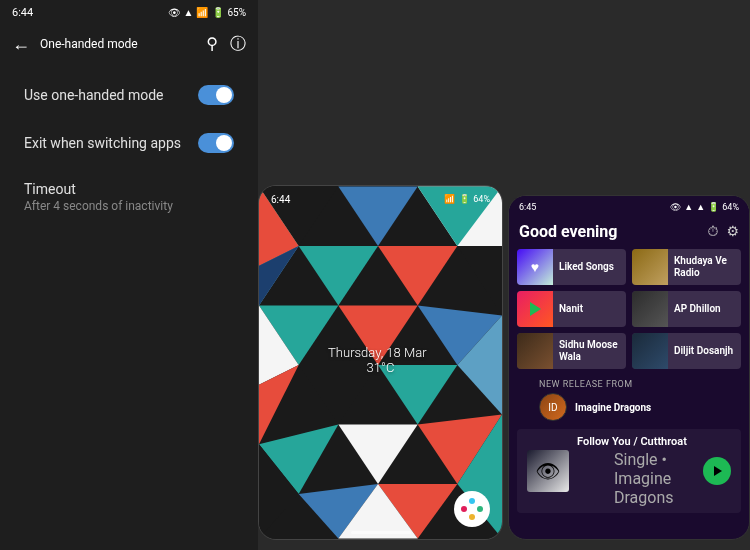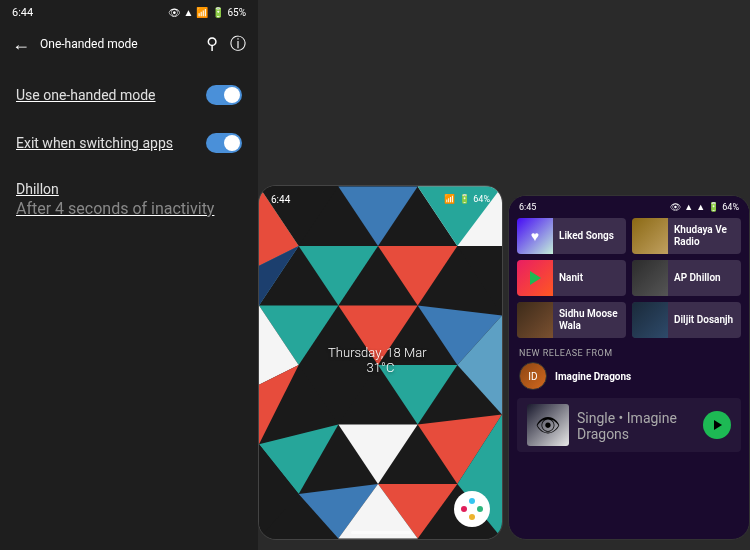--- a/index.html
+++ b/index.html
@@ -59,22 +59,21 @@
     }
 
     .header-icons {
       display: flex;
       gap: 12px;
       color: #fff;
       font-size: 16px;
     }
 
     .settings-items {
-      padding: 8px 0;
-      text-decoration: underline;
+      padding: 8px 8px;
     }
 
     .setting-item {
       display: flex;
       align-items: center;
       justify-content: space-between;
       padding: 14px 16px;
     }
 
     .setting-item-text {
@@ -104,21 +103,21 @@
     .timeout-item {
       padding: 14px 16px;
     }
 
     .timeout-label {
       font-size: 14px;
       color: #e0e0e0;
     }
 
     .timeout-sub {
-      font-size: 16px;
+      font-size: 12px;
       color: #888;
       margin-top: 2px;
     }
 
     
     .phone-middle {
       position: absolute;
       left: 258px;
       top: 185px;
       width: 245px;
@@ -307,20 +306,21 @@
     .play-triangle {
       width: 0;
       height: 0;
       border-top: 7px solid transparent;
       border-bottom: 7px solid transparent;
       border-left: 11px solid #1db954;
     }
 
     .new-release-section {
       padding: 4px 10px 4px;
+      margin-left: 20px;
     }
 
     .new-release-label {
       font-size: 9px;
       color: #aaa;
       letter-spacing: 0.5px;
       text-transform: uppercase;
       margin-bottom: 4px;
     }
 
@@ -389,23 +389,24 @@
     }
 
     .track-name {
       font-size: 11px;
       font-weight: 600;
       color: #fff;
       line-height: 1.3;
     }
 
     .track-artist {
-      font-size: 14px;
+      font-size: 16px;
       color: #aaa;
       margin-top: 1px;
+      margin-left: 37px;
     }
 
     .play-btn-round {
       width: 28px;
       height: 28px;
       border-radius: 50%;
       background: #1db954;
       display: flex;
       align-items: center;
       justify-content: center;
@@ -466,21 +467,21 @@
   <div class="settings-items">
     <div class="setting-item">
       <span class="setting-item-text">Use one-handed mode</span>
       <div class="toggle"></div>
     </div>
     <div class="setting-item">
       <span class="setting-item-text">Exit when switching apps</span>
       <div class="toggle"></div>
     </div>
     <div class="timeout-item">
-      <div class="timeout-label">Dhillon</div>
+      <div class="timeout-label">Timeout</div>
       <div class="timeout-sub">After 4 seconds of inactivity</div>
     </div>
   </div>
 </div>
 
 <div class="phone-middle">
   <div class="phone-wallpaper">
     <svg class="geo-canvas" viewBox="0 0 245 355" xmlns="http://www.w3.org/2000/svg">
 
       <polygon class="tri-dark" points="0,0 80,0 40,60"></polygon>
@@ -549,20 +550,27 @@
     <span>6:45</span>
     <div class="spotify-status-icons">
       <span>👁</span>
       <span>▲</span>
       <span>▲</span>
       <span>🔋</span>
       <span>64%</span>
     </div>
   </div>
 
+  <div class="spotify-header">
+    <span class="spotify-greeting">Good evening</span>
+    <div class="spotify-header-icons">
+      <span>⏱</span>
+      <span>⚙</span>
+    </div>
+  </div>
 
   <div class="spotify-grid">
 
     <div class="spotify-card">
       <div class="spotify-card-img liked-songs-img">
         <span class="heart-icon">♥</span>
       </div>
       <span class="spotify-card-label">Liked Songs</span>
     </div>
 
@@ -604,19 +612,20 @@
       </div>
       <span class="new-release-artist">Imagine Dragons</span>
     </div>
   </div>
 
   <div class="track-item">
     <div class="track-album-art eye-album-art">
       <span style="font-size:20px;">👁</span>
     </div>
     <div class="track-info">
+      <div class="track-name">Follow You / Cutthroat</div>
       <div class="track-artist">Single • Imagine Dragons</div>
     </div>
     <div class="play-btn-round">
       <div class="play-btn-triangle"></div>
     </div>
   </div>
 </div>
 
 </body></html>

